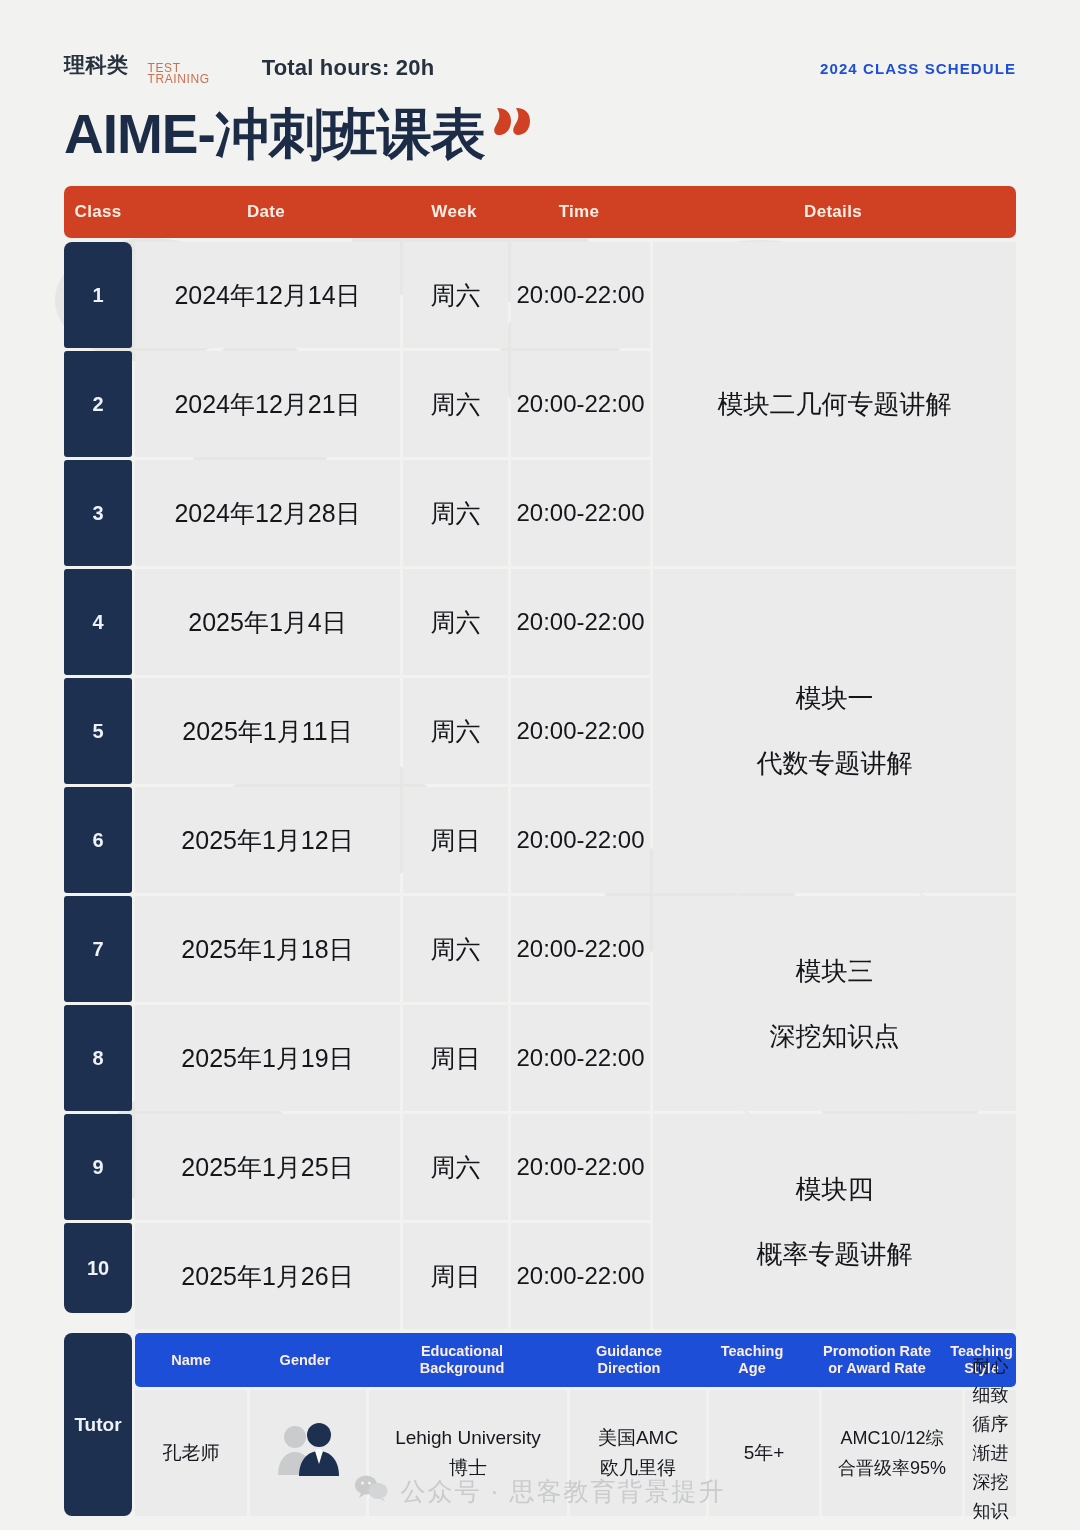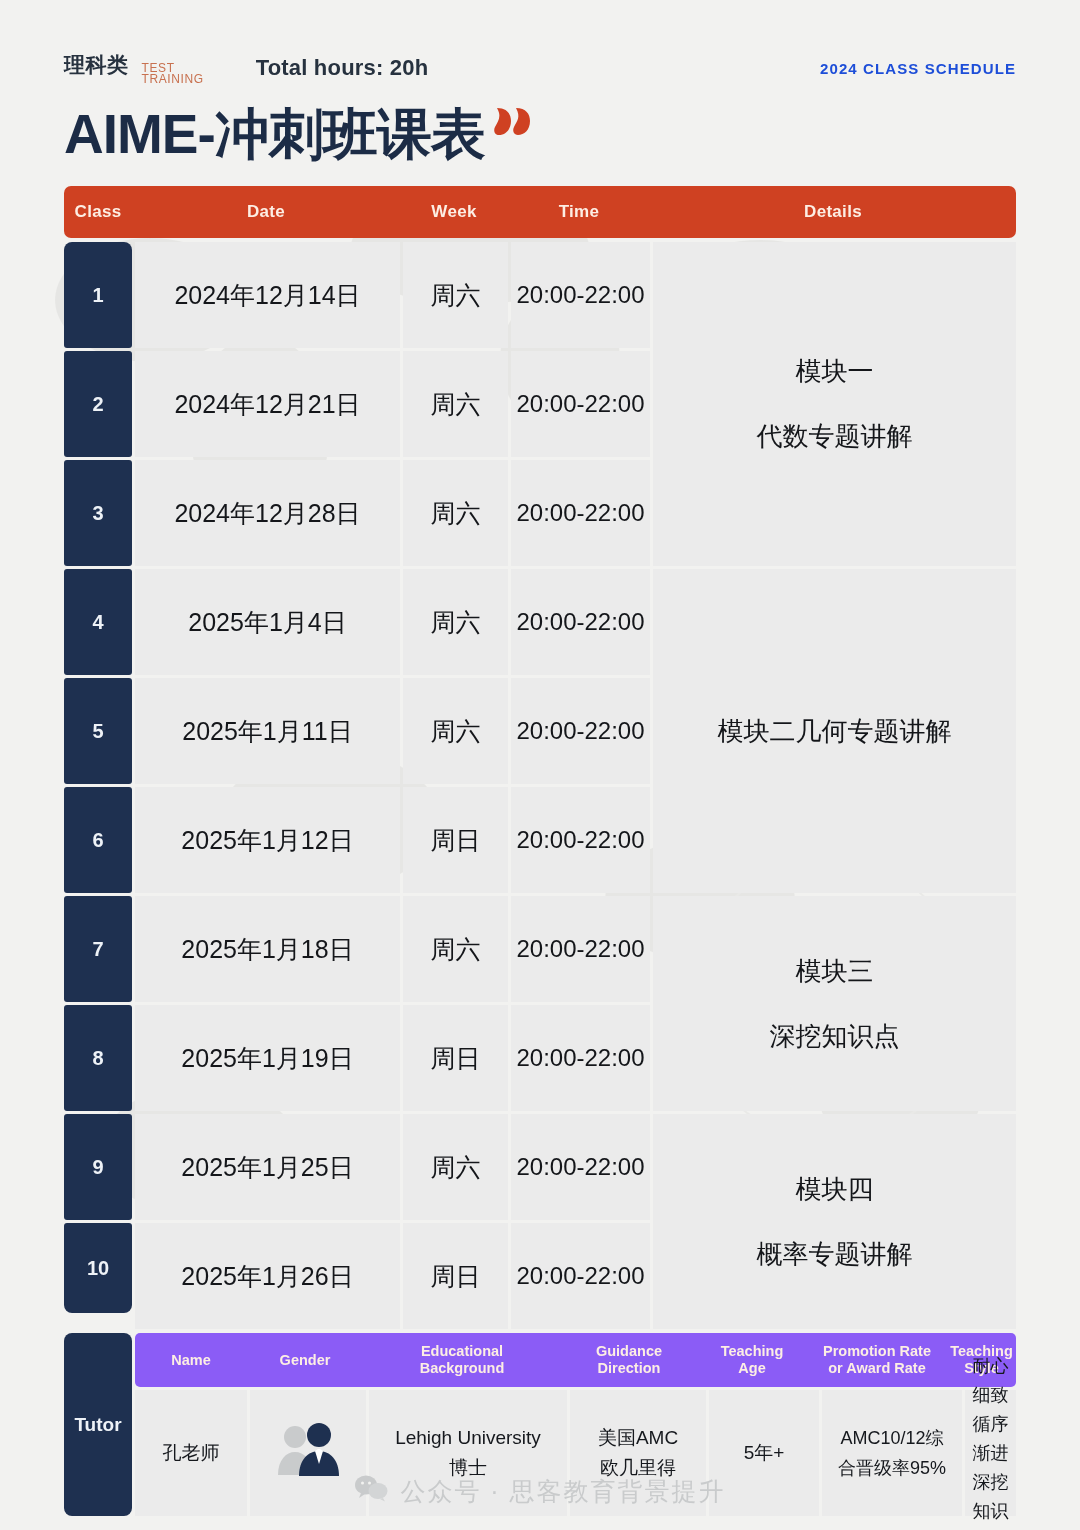--- a/index.html
+++ b/index.html
@@ -37,21 +37,21 @@
   
   .topbar {
     display: flex;
     align-items: center;
     height: 48px;
     margin-top: 44px;
   }
   .logo {
     display: flex;
     align-items: baseline;
-    gap: 13px;
+    gap: 19px;
   }
   .logo-cn {
     font-size: 21px;
     font-weight: 700;
     color: #27323f;
     letter-spacing: .5px;
   }
   .logo-en {
     font-size: 12px;
     font-weight: 400;
@@ -183,21 +183,21 @@
     align-items: center;
     justify-content: center;
   }
   .tutor-main {
     flex: 1;
     margin-left: 3px;
     display: flex;
     flex-direction: column;
   }
   .tutor-head {
-    background: #8b5cf6;
+    background: #1d4ed8;
     border-radius: 5px;
     height: 54px;
     display: flex;
     align-items: center;
     color: #fdeee4;
     font-size: 14.5px;
     font-weight: 700;
     line-height: 17px;
     text-align: center;
   }
@@ -350,26 +350,26 @@
           <div class="cell" style="height: 106px;">20:00-22:00</div>
           <div class="cell" style="height: 106px;">20:00-22:00</div>
           <div class="cell" style="height: 106px;">20:00-22:00</div>
           <div class="cell" style="height: 106px;">20:00-22:00</div>
           <div class="cell" style="height: 106px;">20:00-22:00</div>
           <div class="cell" style="height: 106px;">20:00-22:00</div>
           <div class="cell" style="height: 106px;">20:00-22:00</div>
           <div class="cell" style="height: 106px;">20:00-22:00</div>
         </div>
       <div class="detailscol" id="col-det">
+          <div class="module single" style="height: 324px;">
+            <div class="m-line">模块二几何专题讲解</div>
+          </div>
           <div class="module" style="height: 324px;">
             <div class="m-line">模块一</div>
             <div class="m-line">代数专题讲解</div>
-          </div>
-          <div class="module single" style="height: 324px;">
-            <div class="m-line">模块二几何专题讲解</div>
           </div>
           <div class="module" style="height: 215px;">
             <div class="m-line">模块三</div>
             <div class="m-line">深挖知识点</div>
           </div>
           <div class="module" style="height: 215px;">
             <div class="m-line">模块四</div>
             <div class="m-line">概率专题讲解</div>
           </div>
         </div>

